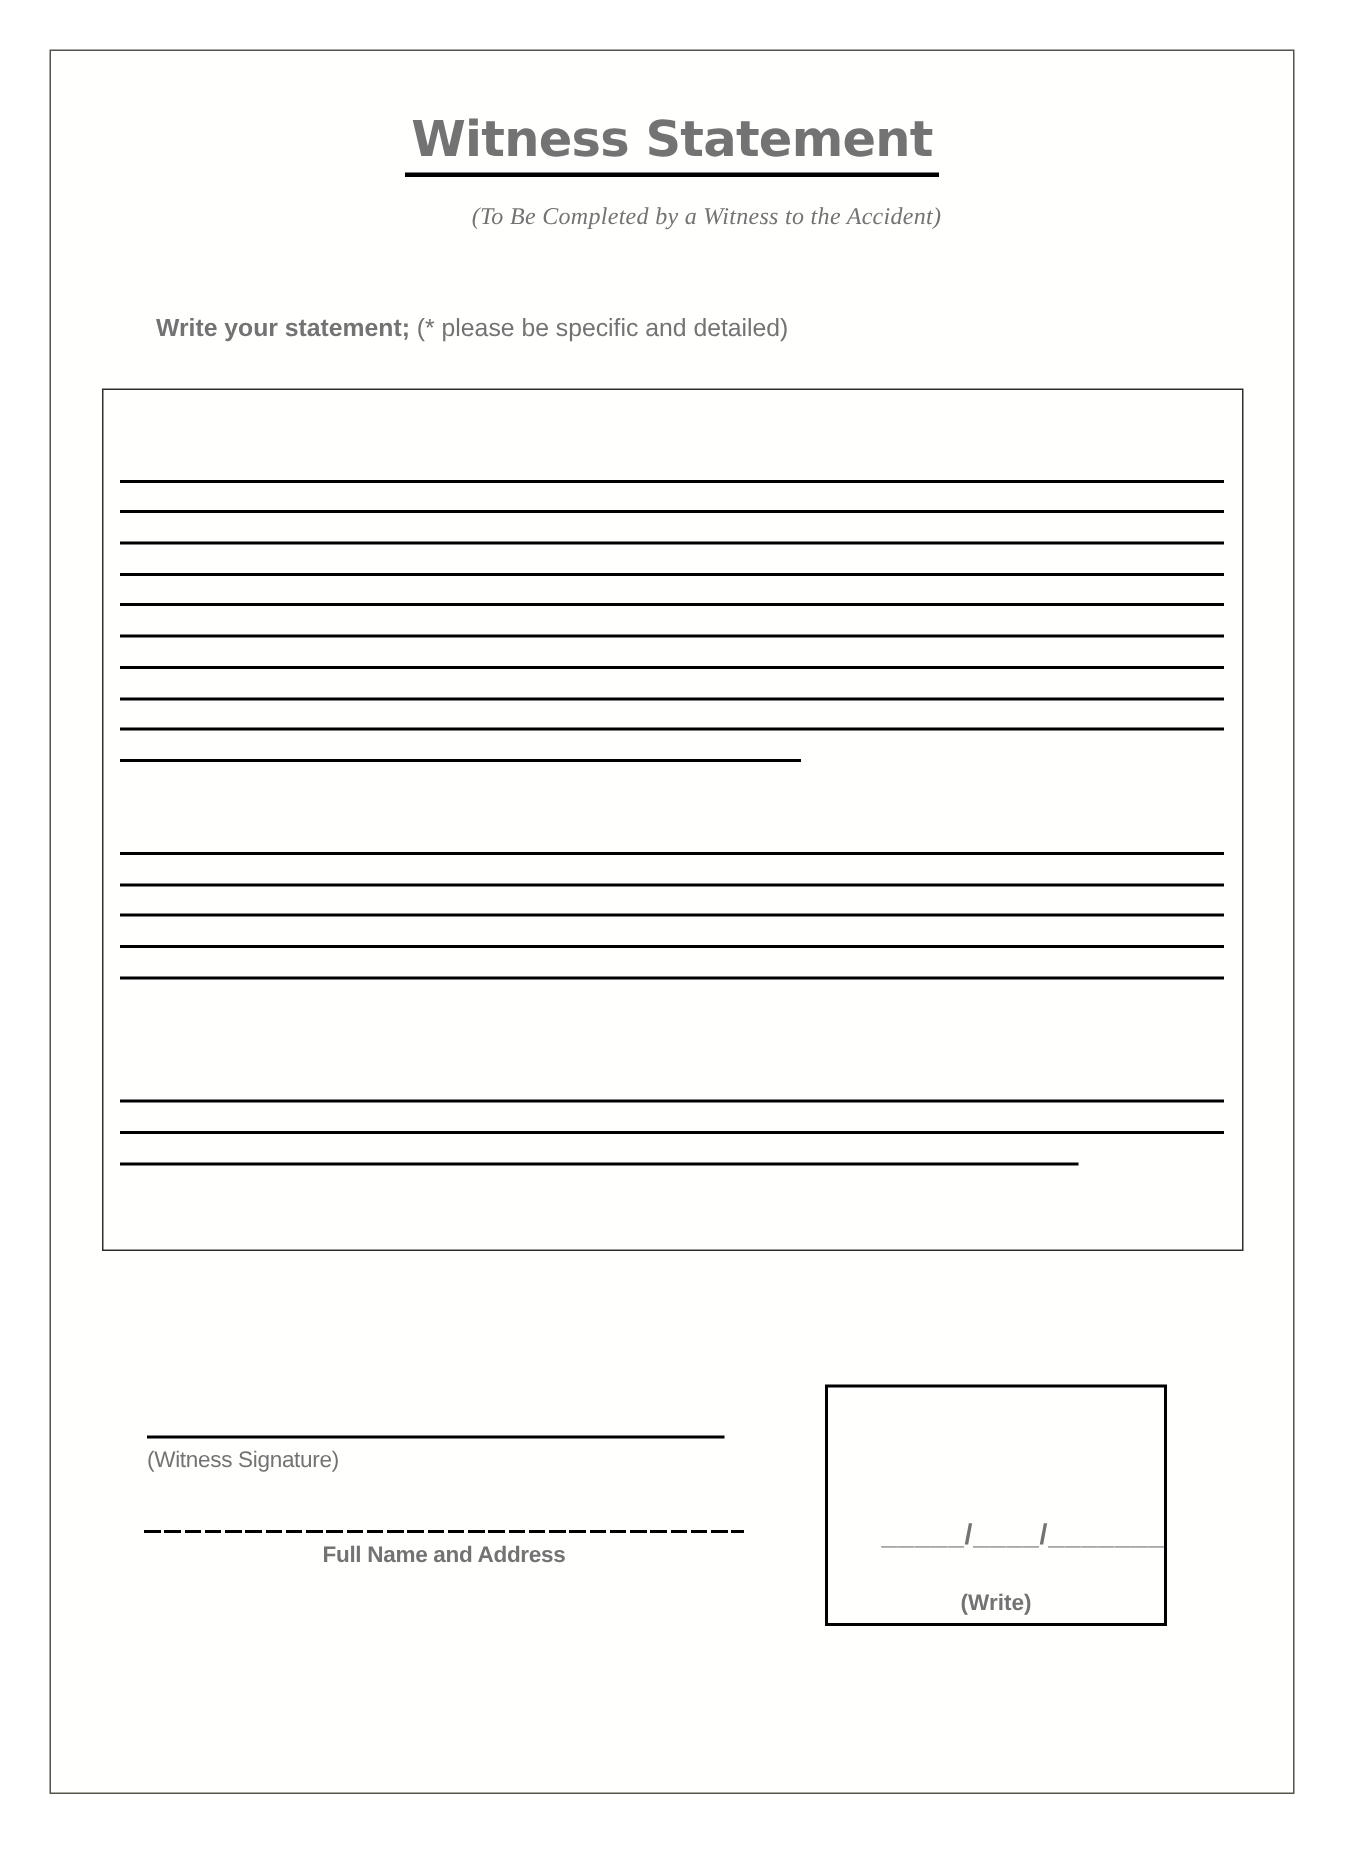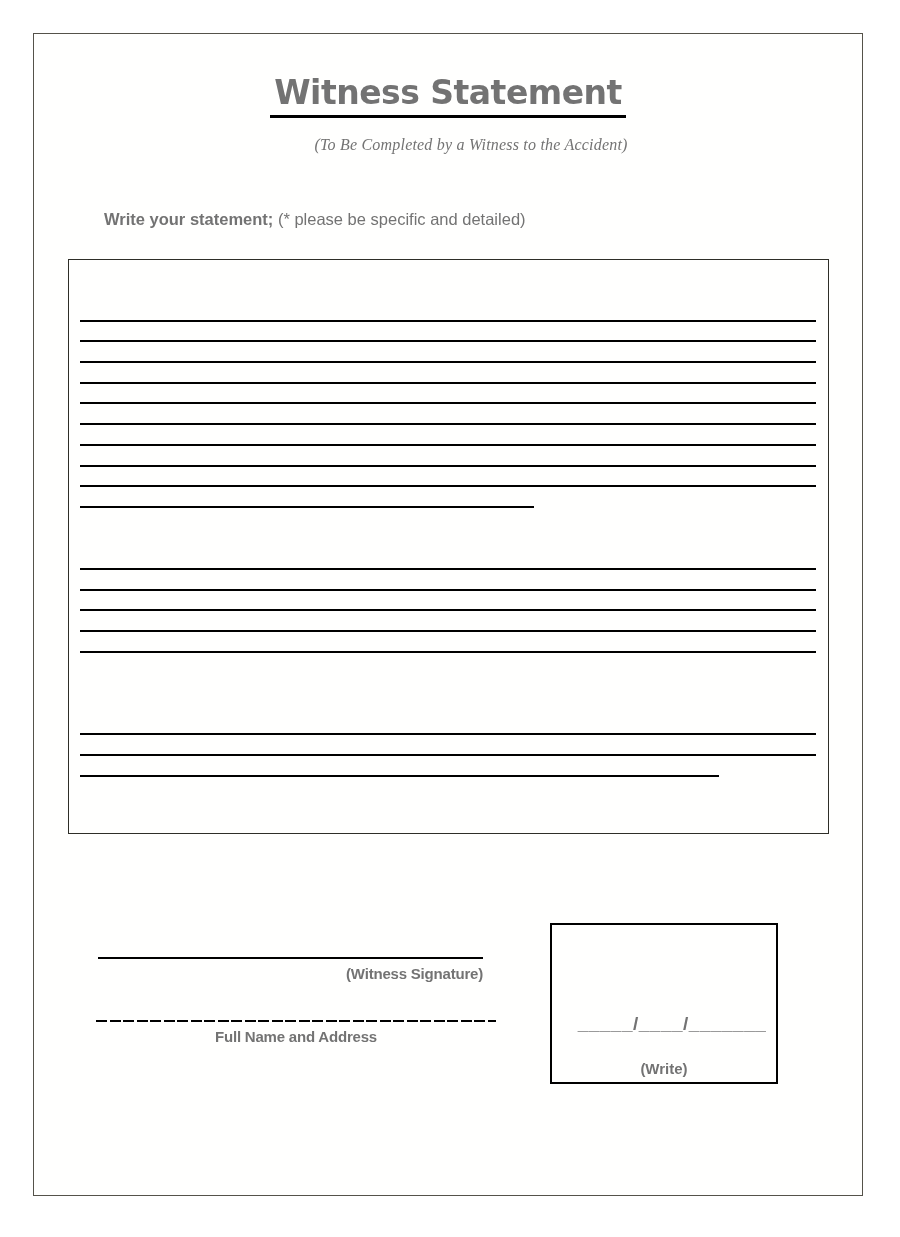--- a/index.html
+++ b/index.html
@@ -24,31 +24,31 @@
 
   
   .stmt-box{position:absolute;left:34px;top:225px;width:761px;height:575px;
             border:1.5px solid #2e2e28;box-sizing:border-box;background:#fffffe;}
   .lines-wrap{margin:41px 14px 0 11px;}
   .wline-row{height:20.7px;position:relative;}
   .wline-row .ln{position:absolute;left:0;bottom:0;height:2px;background:#000;}
 
   
   .sig-line{position:absolute;left:64px;top:923px;width:385px;height:1.5px;background:#000;}
-  .sig-label{position:absolute;left:64px;top:931px;width:385px;text-align:right;
-             font-weight:bold;font-size:15px;letter-spacing:-0.2px;}
+  .sig-label{position:absolute;left:64px;top:931px;width:385px;text-align:left;
+             font-weight:normal;font-size:15px;letter-spacing:-0.2px;}
   .name-line{position:absolute;left:62px;top:986px;width:400px;height:2px;
              background:repeating-linear-gradient(90deg,#000 0 11px,transparent 11px 13.5px);}
   .name-label{position:absolute;left:62px;top:994px;width:400px;text-align:center;
               font-weight:bold;font-size:15px;letter-spacing:-0.2px;}
 
   
   .date-box{position:absolute;left:516px;top:889px;width:228px;height:161px;
             border:2px solid #000;box-sizing:border-box;background:#fffffe;}
-  .date-blanks{position:absolute;top:88px;left:8px;width:100%;text-align:center;
+  .date-blanks{position:absolute;top:88px;left:18px;width:100%;text-align:center;
                font-weight:bold;font-size:19px;letter-spacing:0.5px;white-space:pre;}
   .date-label{position:absolute;top:135px;left:0;width:100%;text-align:center;
               font-weight:bold;font-size:15px;}
 </style>
 </head>
 <body>
 
 <div class="canvas">
   <div class="page">
 

